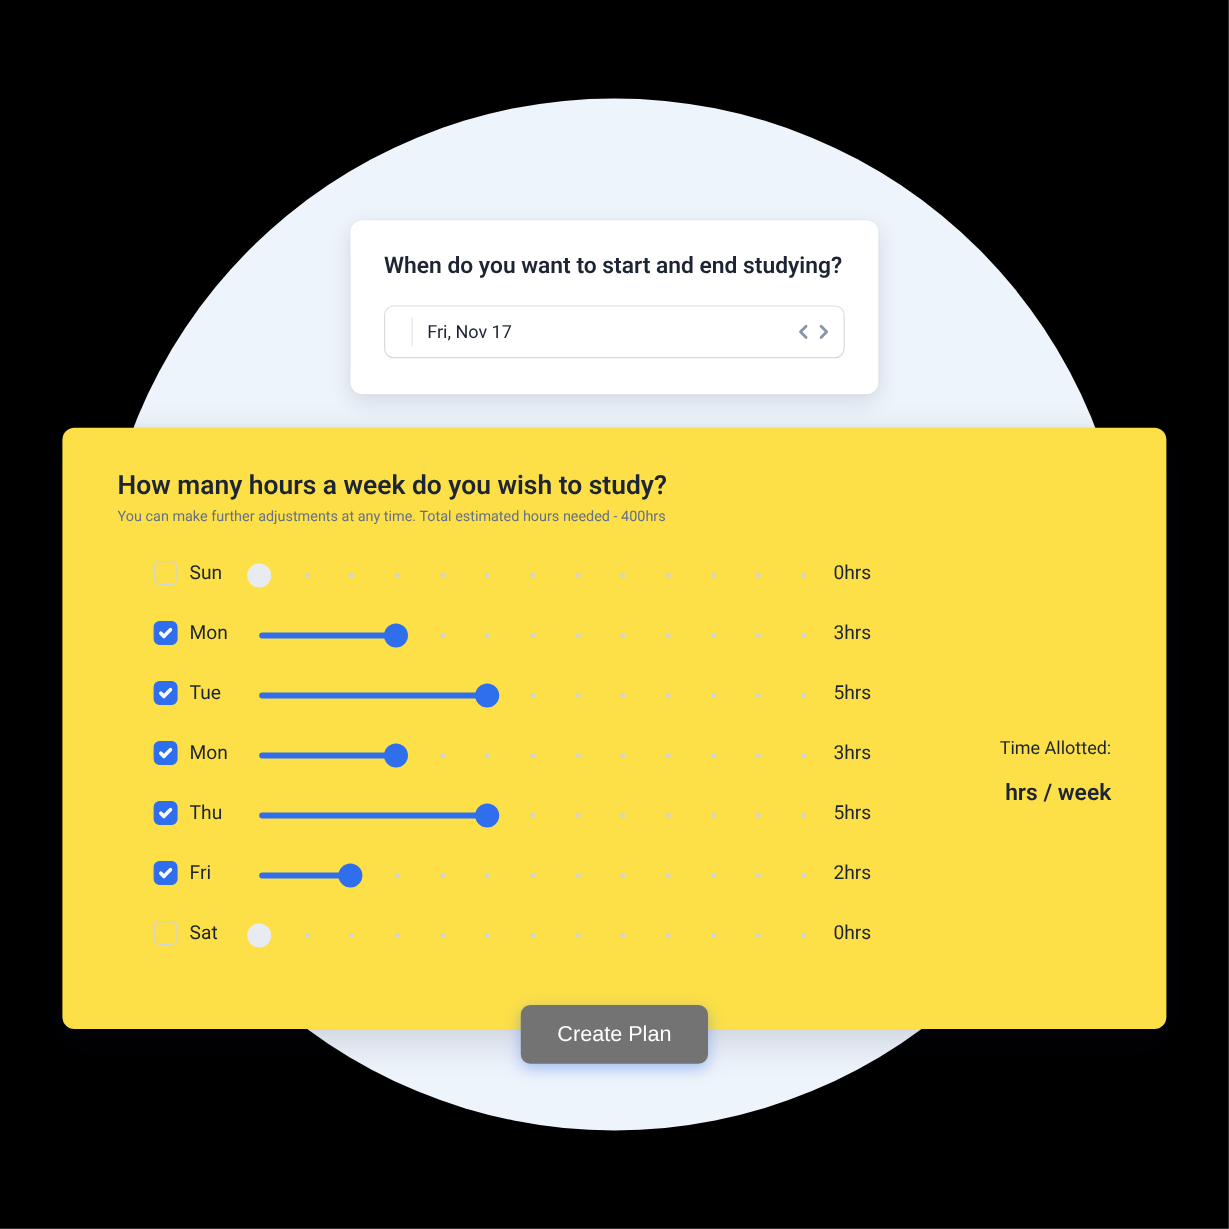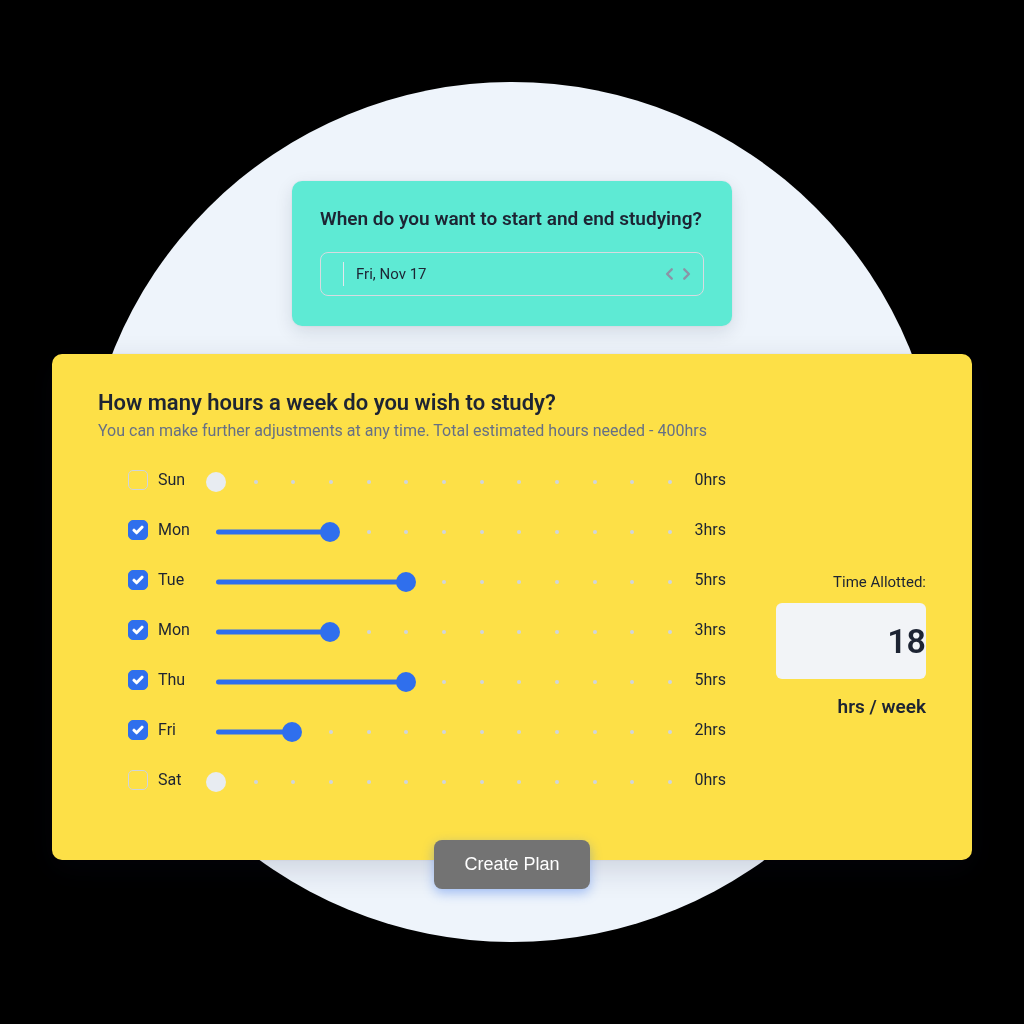--- a/index.html
+++ b/index.html
@@ -25,21 +25,21 @@
       left: 50%;
       top: 50%;
       transform: translate(-50%, -50%);
       width: 1024px;
       display: flex;
       flex-direction: column;
       align-items: center;
     }
     .card-top {
       width: 440px;
-      background: #5eead4;
+      background: #ffffff;
       border-radius: 10px;
       box-shadow: 0 6px 18px rgba(20, 30, 60, 0.12), 0 0 0 1px rgba(0,0,0,0.02);
       padding: 26px 28px 30px;
       margin-top: 46px;
     }
     .ct-title {
       font-size: 19px;
       font-weight: 600;
       color: #1d2433;
     }
@@ -102,21 +102,21 @@
       padding: 36px 46px 40px;
       margin-top: 28px;
       position: relative;
     }
     .cm-title {
       font-size: 22px;
       font-weight: 600;
       color: #1d2433;
     }
     .cm-sub {
-      font-size: 16px;
+      font-size: 12px;
       color: #667085;
       margin-top: 6px;
     }
     .main-row {
       display: flex;
       margin-top: 30px;
       align-items: center;
     }
     .sliders-col {
       flex: 1;
@@ -458,21 +458,20 @@
                 <span></span>
                 <span></span>
               </div>
               <div class="thumb off" style="left: 0%;"></div>
             </div>
             <span class="hrs-val">0hrs</span>
           </div>
         </div>
       <div class="allotted-col">
         <div class="al-label">Time Allotted:</div>
-        <div class="al-box">18</div>
         <div class="al-sub">hrs / week</div>
       </div>
     </div>
   </div>
 
   <div class="create-wrap">
     <button class="create-btn">Create Plan</button>
   </div>
 
 </div>

